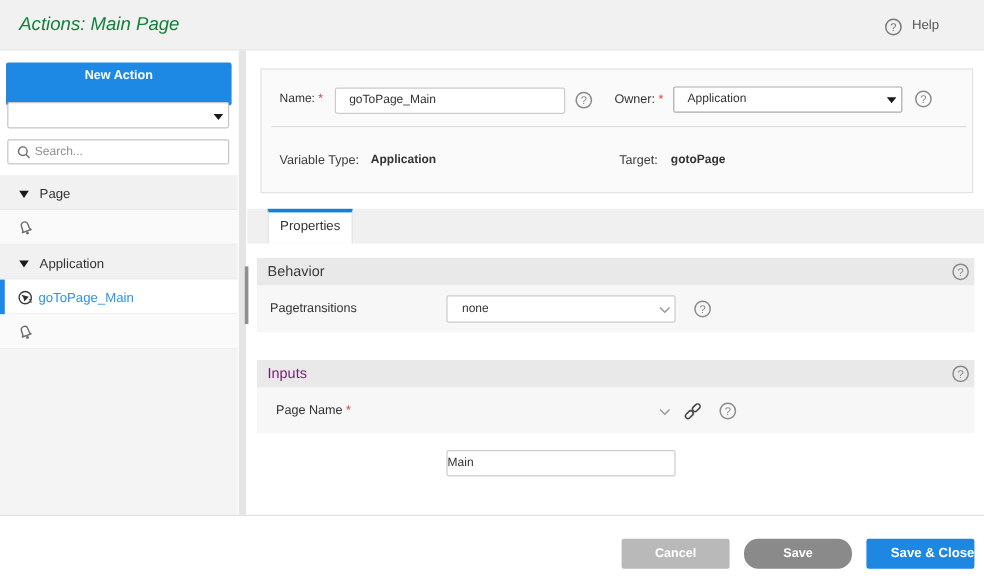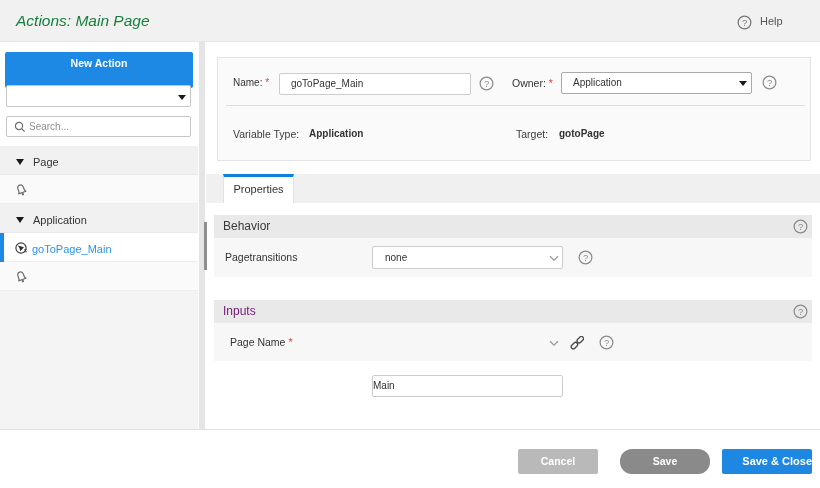--- a/index.html
+++ b/index.html
@@ -130,17 +130,17 @@
       <rect x="-0.3" y="4.9" width="7.3" height="4.2" rx="2.1"></rect>
       <rect x="8" y="4.9" width="7.3" height="4.2" rx="2.1"></rect>
     </g>
   </svg>
   <svg class="abs" width="15" height="15" viewBox="0 0 16 16" style="left:599px;top:335px;">
     <circle cx="8" cy="8" r="6.8" fill="none" stroke="#8a8a8a" stroke-width="1.3"></circle>
     <text x="8" y="11.4" font-size="10" text-anchor="middle" fill="#8a8a8a" font-family="Liberation Sans">?</text>
   </svg>
 
   <div class="abs" style="left:0;top:429px;width:820px;height:1px;background:#e0e0e0;"></div>
-  <div class="abs" style="left:518px;top:449px;width:80px;height:25px;background:#b9b9b9;border-radius:2px;color:#fff;font-weight:bold;font-size:10.5px;text-align:center;line-height:25px;">Cancel</div>
+  <div class="abs" style="left:518px;top:449px;width:90px;height:25px;background:#b9b9b9;border-radius:2px;color:#fff;font-weight:bold;font-size:10.5px;text-align:center;line-height:25px;">Cancel</div>
   <div class="abs" style="left:620px;top:449px;width:90px;height:25px;background:#8a8a8a;border-radius:12px;color:#fff;font-weight:bold;font-size:10.5px;text-align:center;line-height:25px;">Save</div>
   <div class="abs" style="left:722px;top:449px;width:90px;height:25px;background:#1e87e2;border-radius:2px;color:#fff;font-weight:bold;font-size:11px;text-align:right;line-height:25px;">Save &amp; Close</div>
 
 </div>
 
 </body></html>

